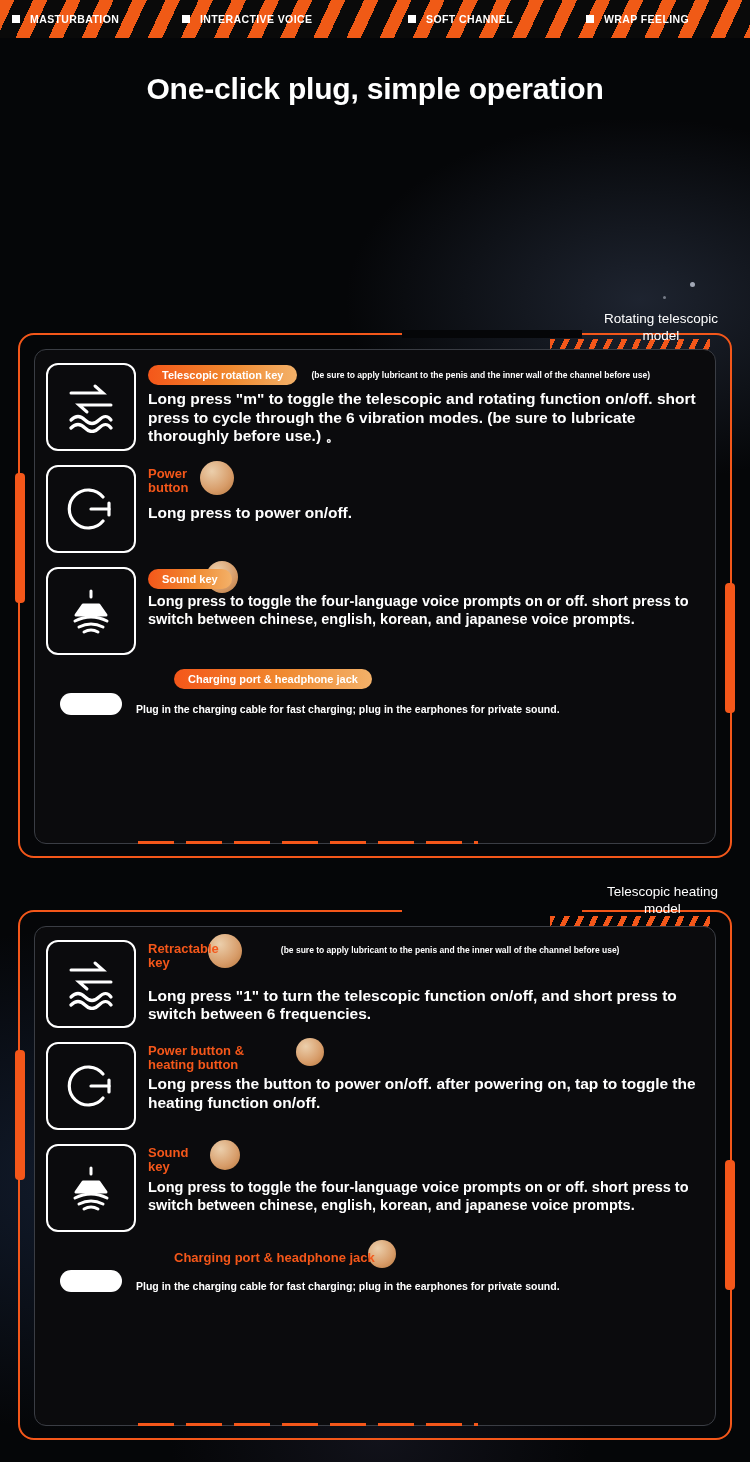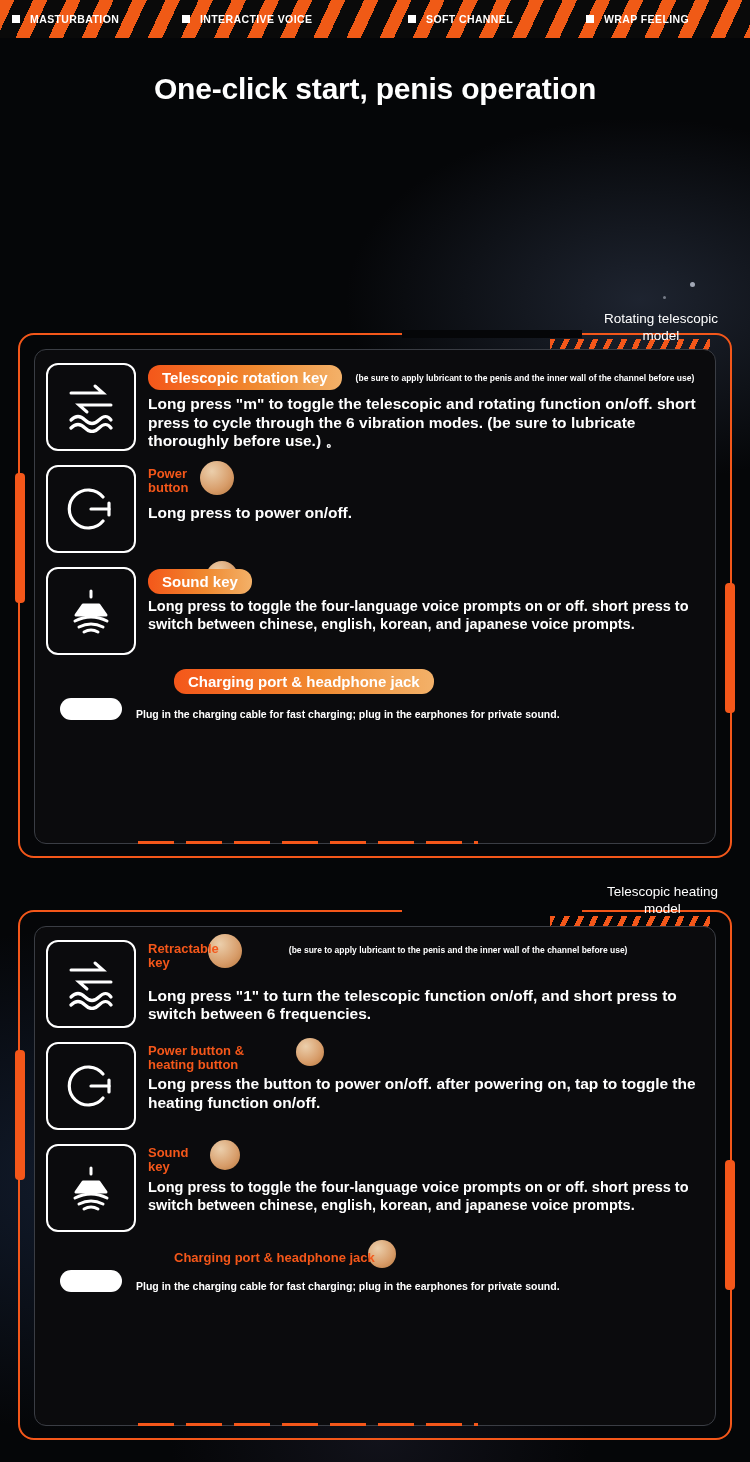--- a/index.html
+++ b/index.html
@@ -171,21 +171,21 @@
     align-items: center;
     justify-content: center;
     margin-right: 12px;
   }
   .row-body { position: relative; flex: 1; padding-top: 2px; }
 
   .tag {
     display: inline-block;
     padding: 4px 14px;
     border-radius: 12px;
-    font-size: 15px;
+    font-size: 11px;
     font-weight: 700;
     color: #ffffff;
     background: linear-gradient(90deg, #f4571a 0%, #f0892f 55%, #f3b169 100%);
   }
   .tag-plain {
     display: inline-block;
     color: #f4571a;
     font-size: 13px;
     font-weight: 700;
     line-height: 1.1;
@@ -261,21 +261,21 @@
         <span class="sq"></span>
         <span>SOFT CHANNEL</span>
       </div>
       <div class="hz-item hz-4">
         <span class="sq"></span>
         <span>WRAP FEELING</span>
       </div>
     </div>
   </div>
 
-  <div class="subtitle">One-click start, penis operation</div>
+  <div class="subtitle">One-click plug, simple operation</div>
 
   <div class="speck" style="left:690px; top:282px; width:5px; height:5px;"></div>
   <div class="speck" style="left:663px; top:296px; width:3px; height:3px; opacity:.5;"></div>
   <div class="speck" style="left:330px; top:351px; width:4px; height:4px; opacity:.55;"></div>
 
   <div class="section sec1">
     <div class="sec-label">
       <div>Rotating telescopic</div>
       <div>model</div>
     </div>
@@ -374,21 +374,21 @@
         <div class="icon-box">
           <svg width="56" height="52" viewBox="0 0 56 52" fill="none" stroke="#fff" stroke-width="3" stroke-linecap="round">
             <path d="M8 12 H40 l-8 -7"></path>
             <path d="M48 24 H16 l8 7"></path>
             <path d="M8 39 q7 -7 14 0 t14 0 t12 0" stroke-width="3.2"></path>
             <path d="M8 47 q7 -7 14 0 t14 0 t12 0" stroke-width="3.2"></path>
           </svg>
         </div>
         <div class="row-body">
           <div class="blob" style="left:60px; top:-6px; width:34px; height:34px;"></div>
-          <div style="display:flex; align-items:flex-start; gap:20px; position:relative; z-index:2;">
+          <div style="display:flex; align-items:flex-start; gap:12px; position:relative; z-index:2;">
             <div class="tag-plain">
               <div>Retractable</div>
               <div>key</div>
             </div>
             <span class="note" style="margin-left:50px; margin-top:3px;">(be sure to apply lubricant to the penis and the inner wall of the channel before use)</span>
           </div>
           <div class="desc" style="margin-top:16px;">Long press "1" to turn the telescopic function on/off, and short press to switch between 6 frequencies.</div>
         </div>
       </div>
 

